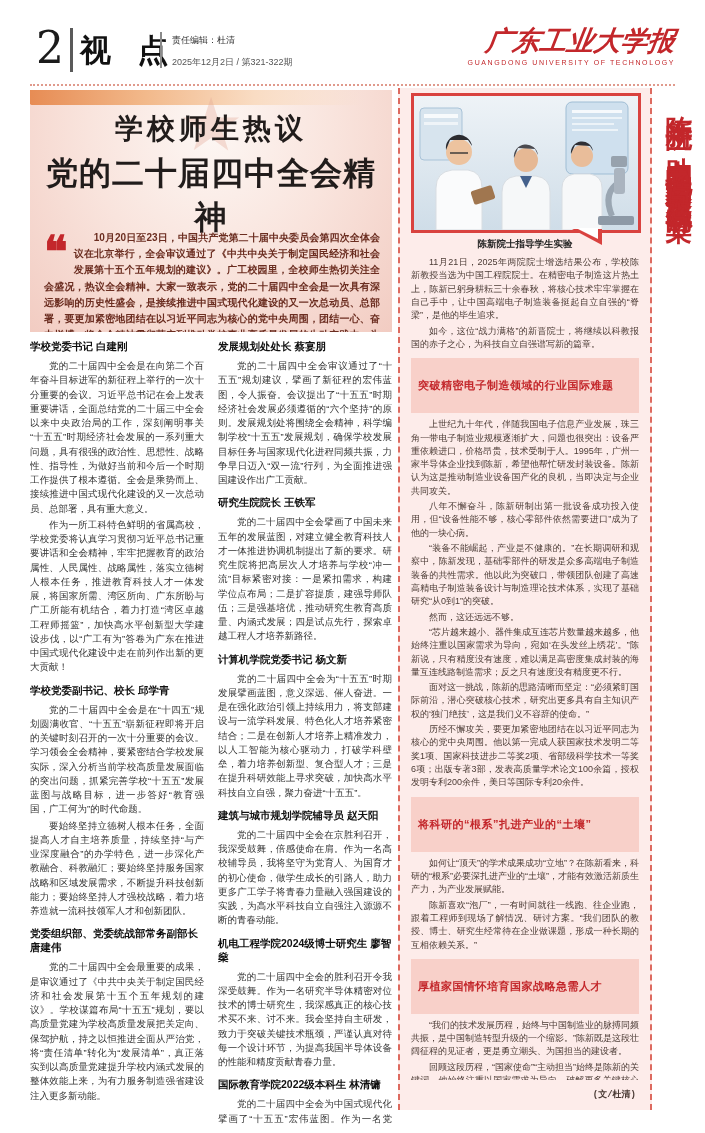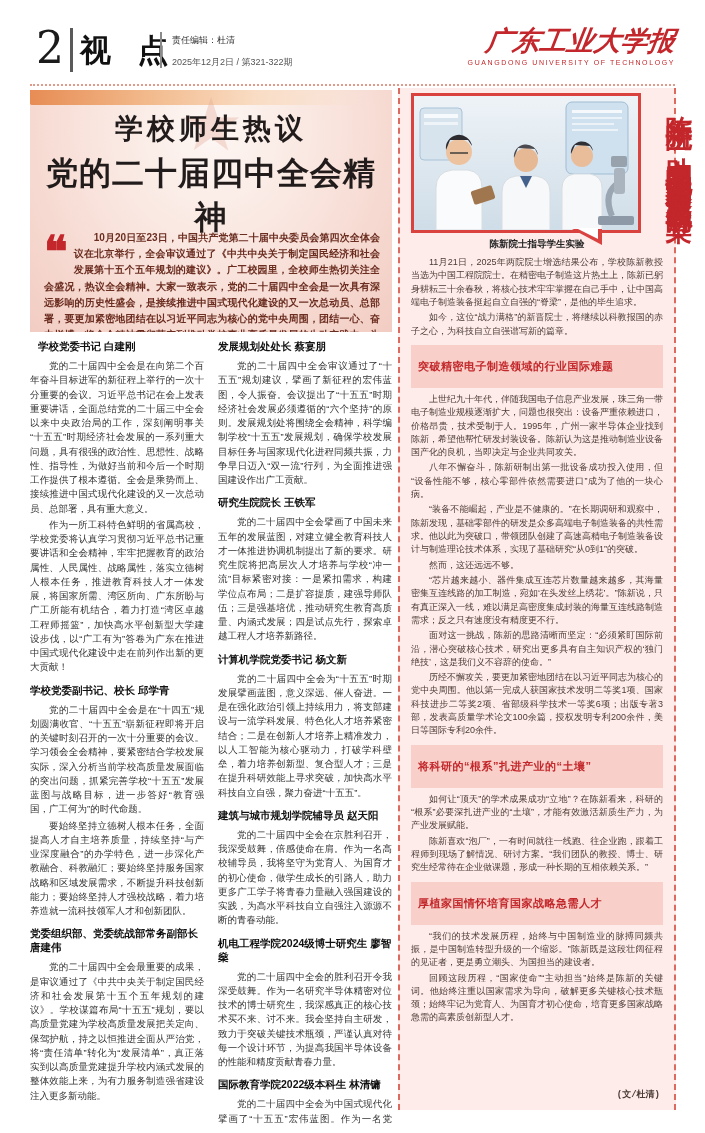--- a/index.html
+++ b/index.html
@@ -28,38 +28,38 @@
         color:rgba(226,166,148,0.35);line-height:1;}
   .headline{position:relative;text-align:center;font-family:"DejaVu Serif",serif;font-weight:900;color:#211c1b;}
   .headline .l1{margin-top:20px;font-size:28px;letter-spacing:4px;}
   .headline .l2{margin-top:4px;font-size:32px;letter-spacing:1px;}
   .intro-wrap{position:absolute;left:14px;right:12px;top:140px;}
   .quote-mark{float:left;font:900 44px/0.8 "DejaVu Serif",serif;color:#c3272b;margin:4px 6px 0 0;}
   .intro-text{font-size:10px;font-weight:700;color:#6b2d20;line-height:1.62;text-align:justify;text-indent:2em;}
   .col-flow{position:absolute;left:30px;top:340px;width:362px;height:788px;overflow:hidden;
         column-count:2;column-gap:14px;column-fill:auto;}
   .sec-h{font-size:10.5px;font-weight:700;color:#101010;margin:9px 0 5px;break-after:avoid;}
-  .col-flow .sec-h:first-child{margin-top:0;margin-left:8px;}
+  .col-flow .sec-h:first-child{margin-top:0;}
   .body-p{font-size:9.5px;line-height:1.5;color:#333;text-align:justify;text-indent:2em;margin:0 0 2px;}
   
-  .feature-panel{position:absolute;left:398px;top:88px;width:278px;height:1022px;background:#fdecea;
+  .feature-panel{position:absolute;left:398px;top:88px;width:254px;height:1022px;background:#fdecea;
         border-left:2px dashed #dd6a5f;border-right:2px dashed #dd6a5f;box-sizing:border-box;}
   .photo-frame{position:absolute;left:11px;top:5px;width:224px;height:134px;border:3px solid #d9423f;
         background:#e8eef3;box-sizing:content-box;}
   .photo-frame svg{display:block;}
   .tail-red{position:absolute;right:36px;bottom:-15px;width:0;height:0;
         border-left:30px solid transparent;border-top:16px solid #d9423f;}
   .tail-white{position:absolute;right:40px;bottom:-9px;width:0;height:0;
         border-left:22px solid transparent;border-top:11px solid #ffffff;}
   .photo-caption{position:absolute;left:0;width:100%;top:150px;text-align:center;
         font-size:9.5px;font-weight:700;color:#222;}
   .feature-flow{position:absolute;left:11px;right:11px;top:168px;bottom:30px;overflow:hidden;}
   .feat-p{font-size:9px;line-height:1.48;color:#4b3b35;text-align:justify;text-indent:2em;margin:0 0 2px;}
   .feat-h{background:#f8d0c9;color:#c3272b;font-size:11px;font-weight:700;
-        padding:14px 7px;margin:7px 0 5px;letter-spacing:0.5px;}
+        padding:20px 7px;margin:7px 0 5px;letter-spacing:0.5px;}
   .byline{position:absolute;right:14px;bottom:9px;font-size:9px;font-weight:700;color:#4b3b35;font-family:Liberation Mono, monospace;}
   
   .vertical-title{position:absolute;left:656px;top:94px;width:46px;height:700px;
         writing-mode:vertical-rl;text-orientation:upright;
         font-family:"DejaVu Serif",serif;font-weight:900;font-size:27px;letter-spacing:3px;
         color:#c3272b;line-height:46px;}
 </style>
 </head>
 <body>
 
@@ -159,21 +159,21 @@
     </div>
     <div class="photo-caption">陈新院士指导学生实验</div>
     <div class="feature-flow" id="feature-article-flow">
         <p class="feat-p">11月21日，2025年两院院士增选结果公布，学校陈新教授当选为中国工程院院士。在精密电子制造这片热土上，陈新已躬身耕耘三十余春秋，将核心技术牢牢掌握在自己手中，让中国高端电子制造装备挺起自立自强的“脊梁”，是他的毕生追求。</p>
         <p class="feat-p">如今，这位“战力满格”的新晋院士，将继续以科教报国的赤子之心，为科技自立自强谱写新的篇章。</p>
         <div class="feat-h">突破精密电子制造领域的行业国际难题</div>
         <p class="feat-p">上世纪九十年代，伴随我国电子信息产业发展，珠三角一带电子制造业规模逐渐扩大，问题也很突出：设备严重依赖进口，价格昂贵，技术受制于人。1995年，广州一家半导体企业找到陈新，希望他帮忙研发封装设备。陈新认为这是推动制造业设备国产化的良机，当即决定与企业共同攻关。</p>
         <p class="feat-p">八年不懈奋斗，陈新研制出第一批设备成功投入使用，但“设备性能不够，核心零部件依然需要进口”成为了他的一块心病。</p>
         <p class="feat-p">“装备不能崛起，产业是不健康的。”在长期调研和观察中，陈新发现，基础零部件的研发是众多高端电子制造装备的共性需求。他以此为突破口，带领团队创建了高速高精电子制造装备设计与制造理论技术体系，实现了基础研究“从0到1”的突破。</p>
         <p class="feat-p">然而，这还远远不够。</p>
-        <p class="feat-p">“芯片越来越小、器件集成互连芯片数量越来越多，其海量密集互连线路的加工制造，宛如‘在头发丝上绣花’。”陈新说，只有真正深入一线，难以满足高密度集成封装的海量互连线路制造需求；反之只有速度没有精度更不行。</p>
+        <p class="feat-p">“芯片越来越小、器件集成互连芯片数量越来越多，他始终注重以国家需求为导向，宛如‘在头发丝上绣花’。”陈新说，只有精度没有速度，难以满足高密度集成封装的海量互连线路制造需求；反之只有速度没有精度更不行。</p>
         <p class="feat-p">面对这一挑战，陈新的思路清晰而坚定：“必须紧盯国际前沿，潜心突破核心技术，研究出更多具有自主知识产权的‘独门绝技’，这是我们义不容辞的使命。”</p>
         <p class="feat-p">历经不懈攻关，要更加紧密地团结在以习近平同志为核心的党中央周围。他以第一完成人获国家技术发明二等奖1项、国家科技进步二等奖2项、省部级科学技术一等奖6项；出版专著3部，发表高质量学术论文100余篇，授权发明专利200余件，美日等国际专利20余件。</p>
         <div class="feat-h">将科研的“根系”扎进产业的“土壤”</div>
         <p class="feat-p">如何让“顶天”的学术成果成功“立地”？在陈新看来，科研的“根系”必要深扎进产业的“土壤”，才能有效激活新质生产力，为产业发展赋能。</p>
         <p class="feat-p">陈新喜欢“泡厂”，一有时间就往一线跑、往企业跑，跟着工程师到现场了解情况、研讨方案。“我们团队的教授、博士、研究生经常待在企业做课题，形成一种长期的互相依赖关系。”</p>
         <div class="feat-h">厚植家国情怀培育国家战略急需人才</div>
         <p class="feat-p">“我们的技术发展历程，始终与中国制造业的脉搏同频共振，是中国制造转型升级的一个缩影。”陈新既是这段壮阔征程的见证者，更是勇立潮头、为国担当的建设者。</p>
         <p class="feat-p">回顾这段历程，“国家使命”“主动担当”始终是陈新的关键词。他始终注重以国家需求为导向，破解更多关键核心技术瓶颈；始终牢记为党育人、为国育才初心使命，培育更多国家战略急需的高素质创新型人才。</p>
       </div>
     <div class="byline">(文/杜清)</div>

